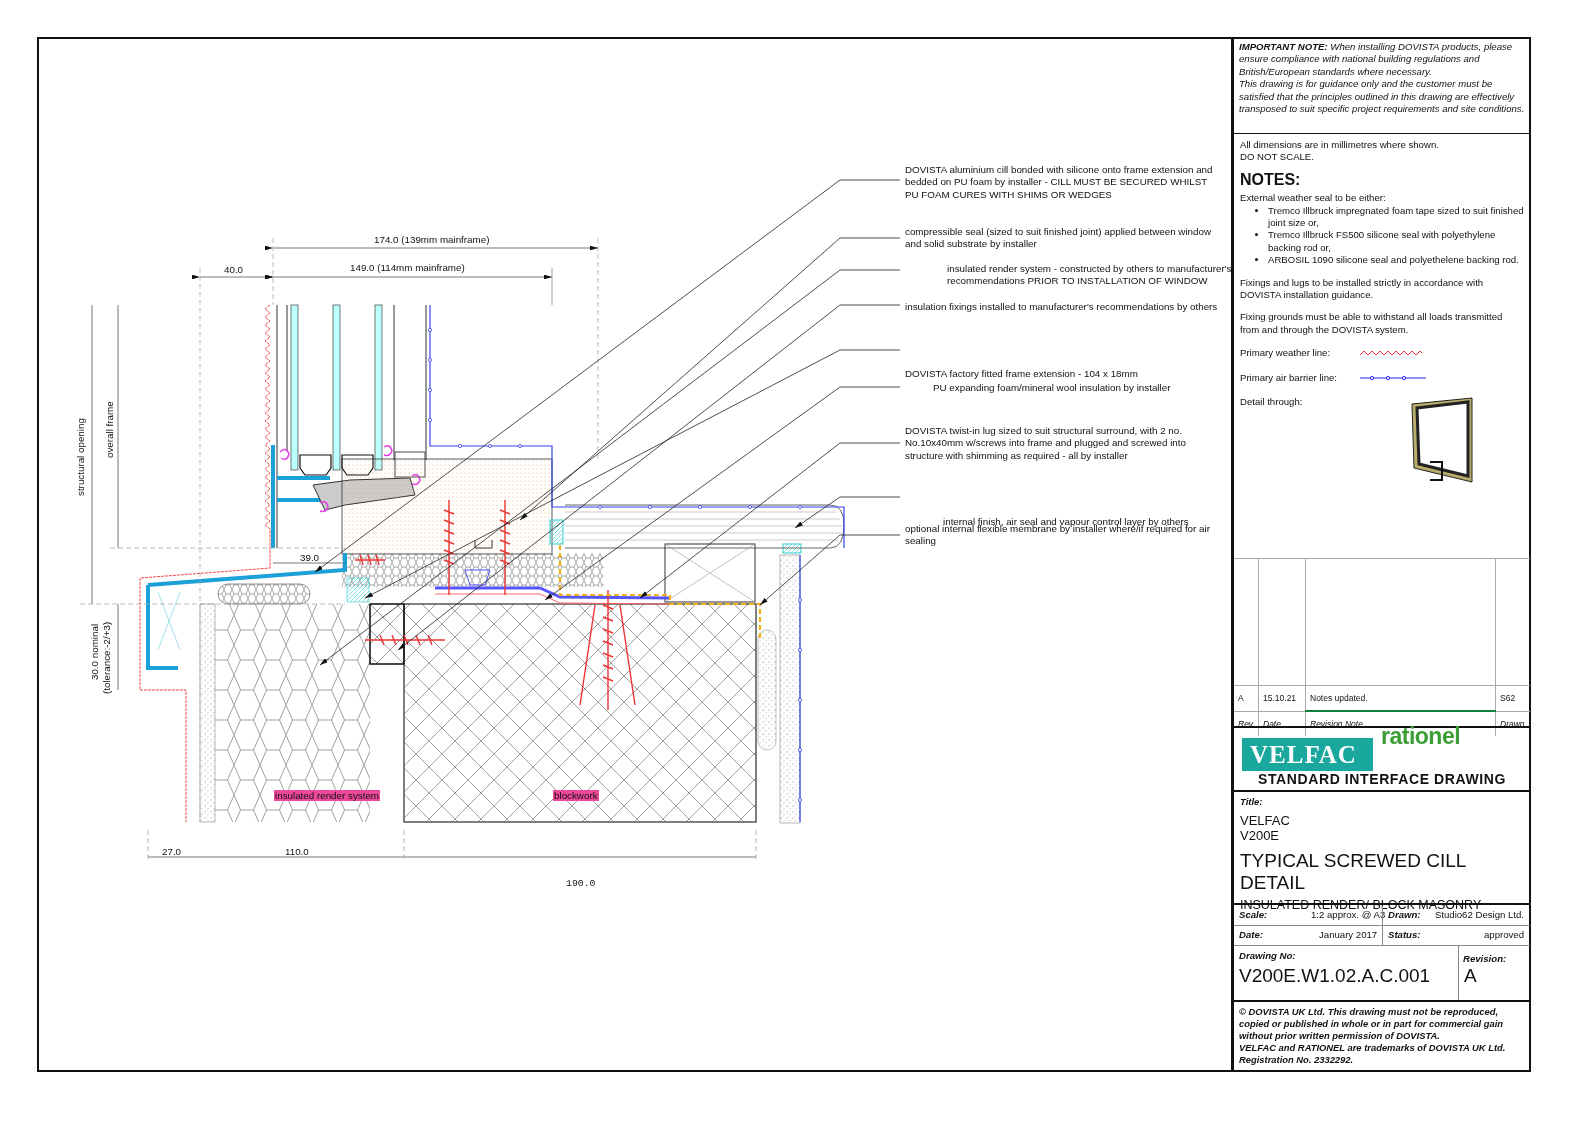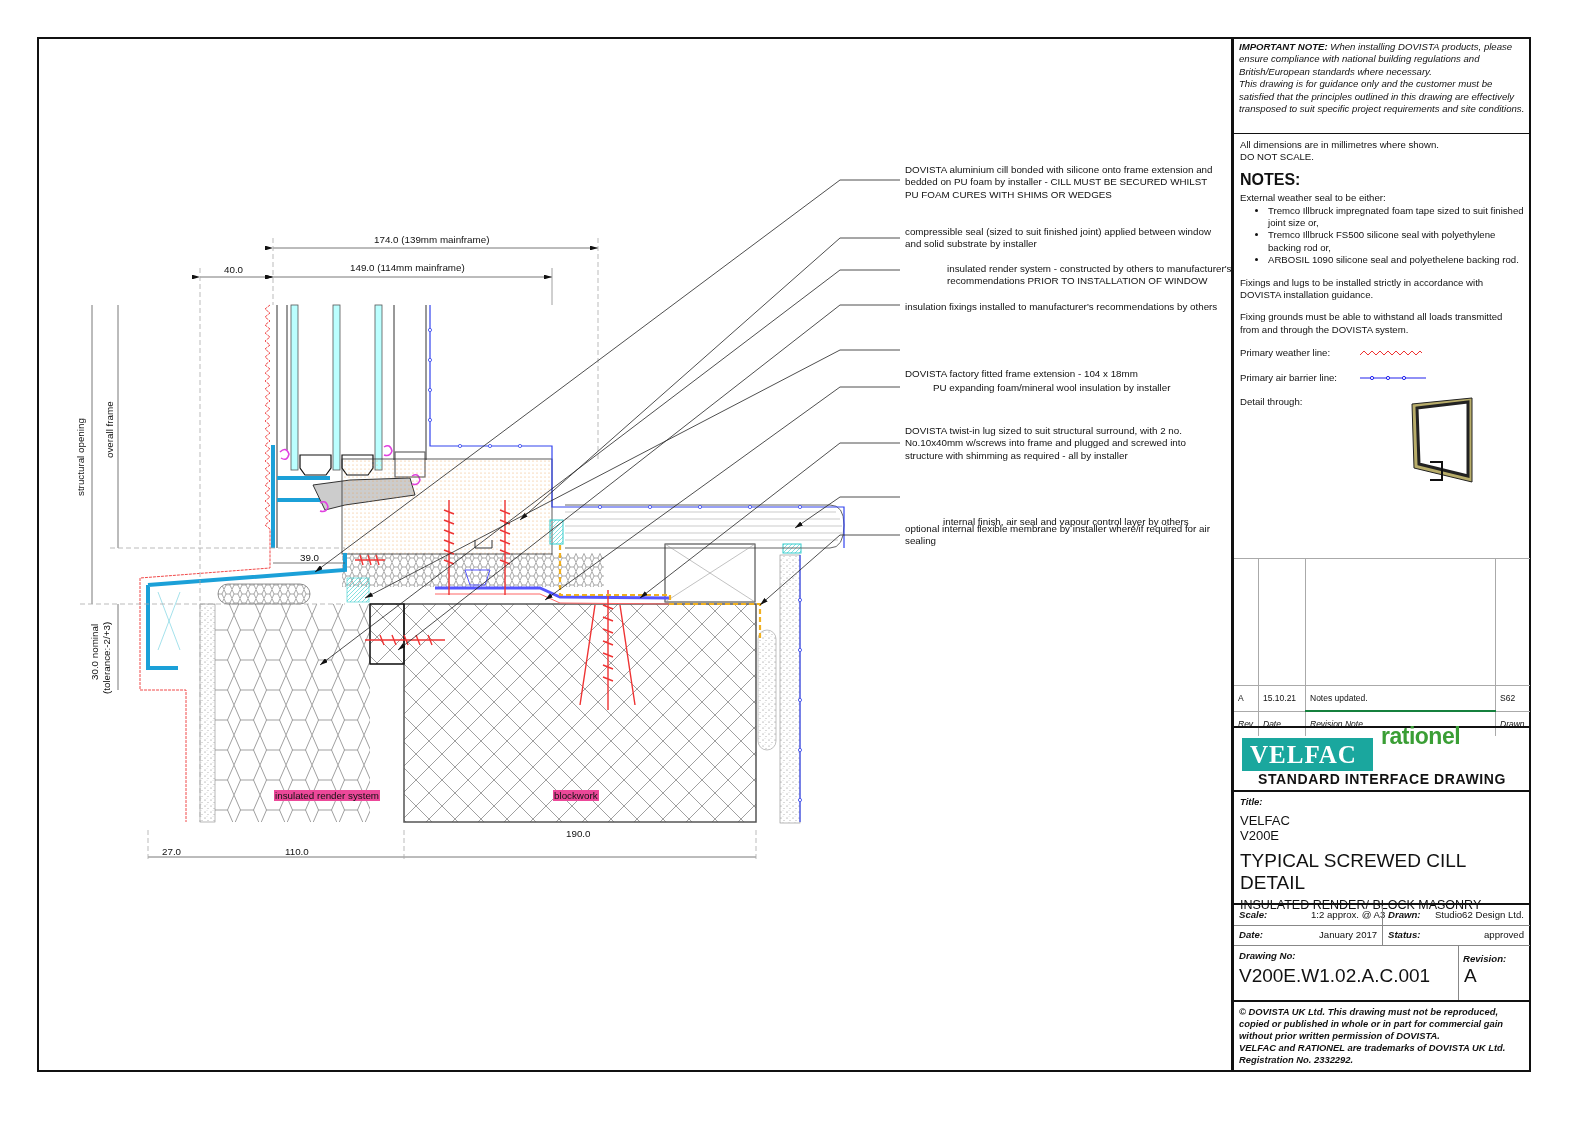--- a/index.html
+++ b/index.html
@@ -207,21 +207,21 @@
     <path d="M900 535 L840 535 L760 605" marker-end="url(#arr)"></path>
   </g>
 </svg>
 
 <div class="dimtxt" style="left:374px;top:234px;">174.0 (139mm mainframe)</div>
 <div class="dimtxt" style="left:350px;top:262px;">149.0 (114mm mainframe)</div>
 <div class="dimtxt" style="left:224px;top:264px;">40.0</div>
 <div class="dimtxt" style="left:300px;top:552px;">39.0</div>
 <div class="dimtxt" style="left:162px;top:846px;">27.0</div>
 <div class="dimtxt" style="left:285px;top:846px;">110.0</div>
-<div class="dimtxt" style="left:566px;top:828px;">190.0</div>
+<div class="dimtxt" style="left:566px;top:878px;font-family:Liberation Mono, monospace;">190.0</div>
 <div class="rot" style="left:75px;top:496px;">structural opening</div>
 <div class="rot" style="left:104px;top:458px;">overall frame</div>
 <div class="rot" style="left:89px;top:680px;">30.0 nominal</div>
 <div class="rot" style="left:101px;top:694px;">(tolerance:-2/+3)</div>
 
 <div class="mat" style="left:234px;top:790px;">insulated render system</div>
 <div class="mat" style="left:513px;top:790px;">blockwork</div>
 
 <div class="callout" style="left:905px;top:164px;width:315px;">DOVISTA aluminium cill bonded with silicone onto frame extension and bedded on PU foam by installer - CILL MUST BE SECURED WHILST PU FOAM CURES WITH SHIMS OR WEDGES</div>
 <div class="callout" style="left:905px;top:226px;width:315px;">compressible seal (sized to suit finished joint) applied between window and solid substrate by installer</div>

